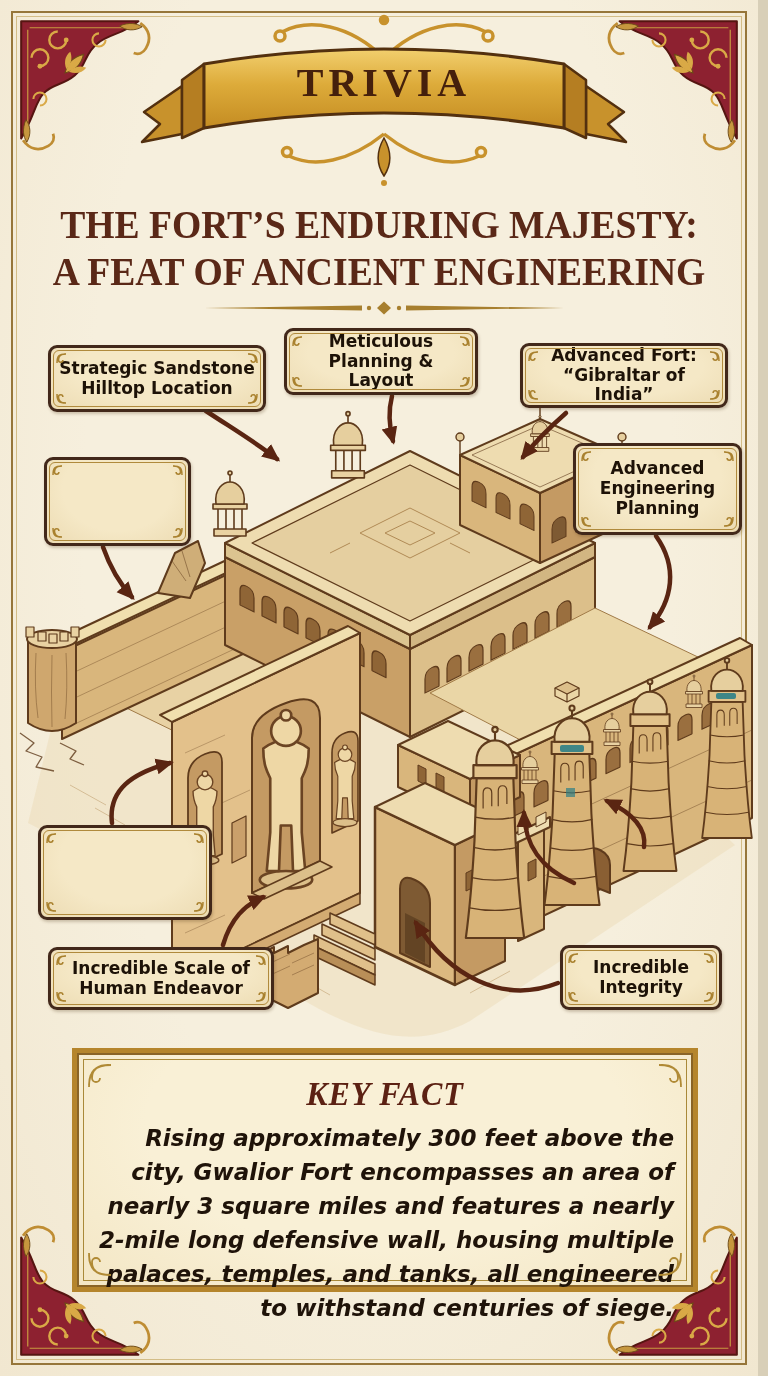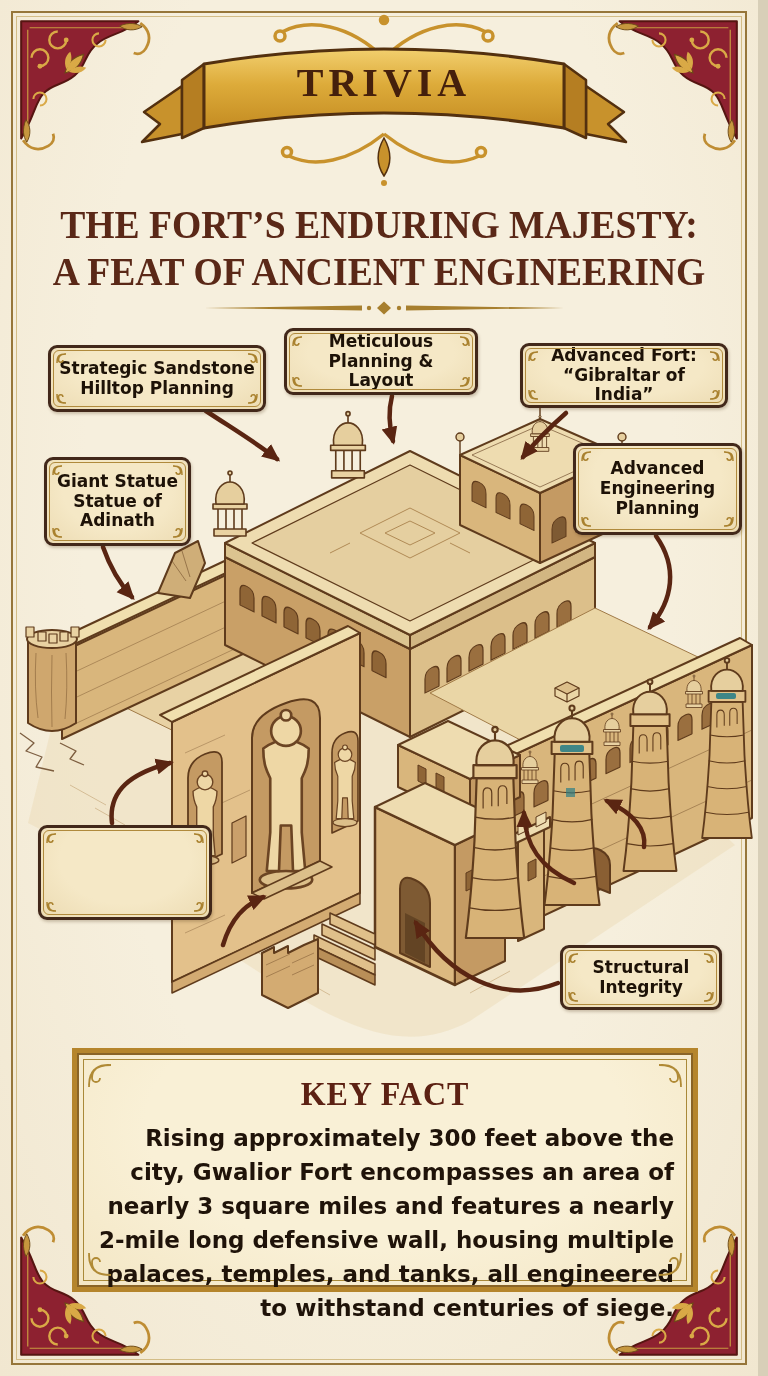--- a/index.html
+++ b/index.html
@@ -40,21 +40,21 @@
   .curl{position:absolute;width:12px;height:12px;z-index:2;}
   .curl.tl{left:4px;top:4px;}
   .curl.tr{right:4px;top:4px;transform:scaleX(-1);}
   .curl.bl{left:4px;bottom:4px;transform:scaleY(-1);}
   .curl.br{right:4px;bottom:4px;transform:scale(-1,-1);}
   .keyfact{
     position:absolute;left:72px;top:1048px;width:626px;height:244px;box-sizing:border-box;
     background:radial-gradient(ellipse at 50% 30%, #f9f0d6 55%, #f3e6c4 100%);
     border:5px solid #b5852c;box-shadow:inset 0 0 0 2px #8a6426;
   }
-  .keyfact-inner{position:absolute;inset:6px;border:1.5px solid #a98939;}
+  .keyfact-inner{position:absolute;inset:6px;border:1.5px solid #a98939;font-style:italic;}
   .kfcurl{position:absolute;width:26px;height:26px;}
   .kfcurl.tl{left:3px;top:3px;}
   .kfcurl.tr{right:3px;top:3px;transform:scaleX(-1);}
   .kfcurl.bl{left:3px;bottom:3px;transform:scaleY(-1);}
   .kfcurl.br{right:3px;bottom:3px;transform:scale(-1,-1);}
   .keyfact-title{
     margin-top:16px;text-align:center;font-family:"Liberation Serif", serif;font-weight:bold;
     font-size:33px;color:#5c2113;letter-spacing:1px;transform:scaleX(0.97);
   }
   .keyfact-body{
@@ -384,21 +384,21 @@
       </svg>
     <svg class="curl tr" viewBox="0 0 12 12">
         <use href="#boxcurl"></use>
       </svg>
     <svg class="curl bl" viewBox="0 0 12 12">
         <use href="#boxcurl"></use>
       </svg>
     <svg class="curl br" viewBox="0 0 12 12">
         <use href="#boxcurl"></use>
       </svg>
-    <div class="callout-text">Strategic Sandstone Hilltop Planning</div>
+    <div class="callout-text">Strategic Sandstone Hilltop Location</div>
   </div>
 
   <div class="callout" style="left:284px;top:328px;width:194px;height:67px">
     <svg class="curl tl" viewBox="0 0 12 12">
         <use href="#boxcurl"></use>
       </svg>
     <svg class="curl tr" viewBox="0 0 12 12">
         <use href="#boxcurl"></use>
       </svg>
     <svg class="curl bl" viewBox="0 0 12 12">
@@ -432,21 +432,20 @@
       </svg>
     <svg class="curl tr" viewBox="0 0 12 12">
         <use href="#boxcurl"></use>
       </svg>
     <svg class="curl bl" viewBox="0 0 12 12">
         <use href="#boxcurl"></use>
       </svg>
     <svg class="curl br" viewBox="0 0 12 12">
         <use href="#boxcurl"></use>
       </svg>
-    <div class="callout-text">Giant Statue Statue of Adinath</div>
   </div>
 
   <div class="callout" style="left:573px;top:443px;width:169px;height:92px">
     <svg class="curl tl" viewBox="0 0 12 12">
         <use href="#boxcurl"></use>
       </svg>
     <svg class="curl tr" viewBox="0 0 12 12">
         <use href="#boxcurl"></use>
       </svg>
     <svg class="curl bl" viewBox="0 0 12 12">
@@ -466,36 +465,51 @@
         <use href="#boxcurl"></use>
       </svg>
     <svg class="curl bl" viewBox="0 0 12 12">
         <use href="#boxcurl"></use>
       </svg>
     <svg class="curl br" viewBox="0 0 12 12">
         <use href="#boxcurl"></use>
       </svg>
   </div>
 
+  <div class="callout" style="left:48px;top:947px;width:226px;height:63px">
+    <svg class="curl tl" viewBox="0 0 12 12">
+        <use href="#boxcurl"></use>
+      </svg>
+    <svg class="curl tr" viewBox="0 0 12 12">
+        <use href="#boxcurl"></use>
+      </svg>
+    <svg class="curl bl" viewBox="0 0 12 12">
+        <use href="#boxcurl"></use>
+      </svg>
+    <svg class="curl br" viewBox="0 0 12 12">
+        <use href="#boxcurl"></use>
+      </svg>
+    <div class="callout-text">Incredible Scale of Human Endeavor</div>
+  </div>
 
 
   <div class="callout" style="left:560px;top:945px;width:162px;height:65px">
     <svg class="curl tl" viewBox="0 0 12 12">
         <use href="#boxcurl"></use>
       </svg>
     <svg class="curl tr" viewBox="0 0 12 12">
         <use href="#boxcurl"></use>
       </svg>
     <svg class="curl bl" viewBox="0 0 12 12">
         <use href="#boxcurl"></use>
       </svg>
     <svg class="curl br" viewBox="0 0 12 12">
         <use href="#boxcurl"></use>
       </svg>
-    <div class="callout-text">Structural Integrity</div>
+    <div class="callout-text">Incredible Integrity</div>
   </div>
 
   <div class="keyfact">
     <div class="keyfact-inner">
       <svg class="kfcurl tl" viewBox="0 0 26 26">
           <use href="#kfcurl"></use>
         </svg>
       <svg class="kfcurl tr" viewBox="0 0 26 26">
           <use href="#kfcurl"></use>
         </svg>

